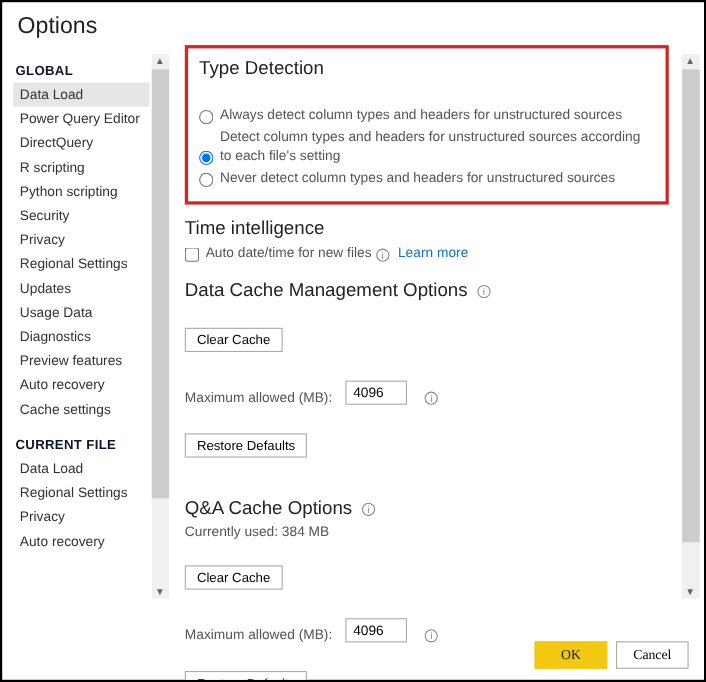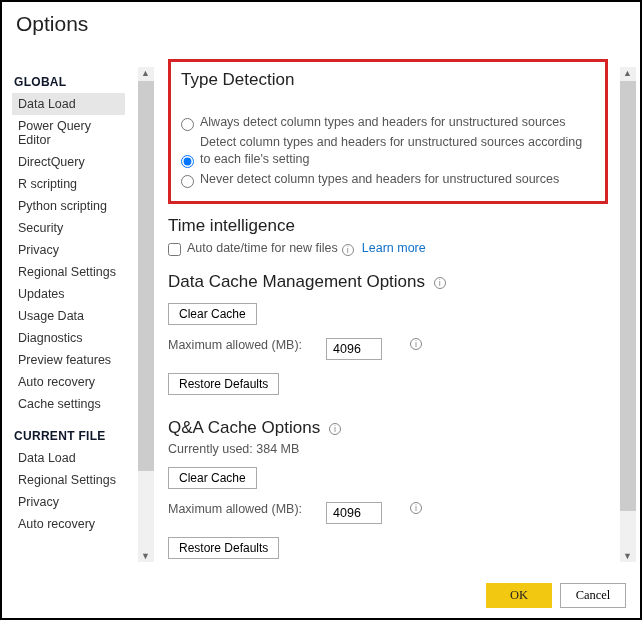--- a/index.html
+++ b/index.html
@@ -8,21 +8,21 @@
       background: #fff;
       color: #333;
       width: 642px;
       height: 620px;
       border: 2px solid #000;
       position: relative;
     }
     .title {
       font-size: 21px;
       font-weight: 300;
-      padding: 10px 14px 23px;
+      padding: 10px 14px 5px;
       color: #222;
     }
     .content {
       display: flex;
       height: 512px;
       padding-left: 4px;
     }
     .sidebar {
       width: 148px;
       padding: 8px 0 0 6px;
@@ -56,21 +56,21 @@
       font-weight: 600;
       color: #0f172a;
       margin: 8px 0 4px 2px;
       letter-spacing: 0.3px;
     }
     .sidebar-item {
       font-size: 12.5px;
       color: #333;
       padding: 4px 6px;
       cursor: pointer;
-      width: 113px;
+      width: 124px;
     }
     .sidebar-item.selected {
       background: #e6e6e6;
     }
     .main-outer {
       flex: 1;
       position: relative;
       padding-right: 24px;
     }
     .main-scroll {
@@ -146,29 +146,29 @@
       font-size: 12.5px;
       color: #555;
       margin: 4px 0;
     }
     .btn-small {
       font-size: 12px;
       border: 1px solid #aaa;
       background: #fff;
       padding: 3px 10px;
       cursor: pointer;
-      margin: 7px 0;
+      margin: 20px 0;
       display: inline-block;
     }
     .field-row {
       display: flex;
-      align-items: flex-start;
+      align-items: flex-end;
       font-size: 12.5px;
       color: #555;
-      gap: 24px;
+      gap: 12px;
       margin: 6px 0;
     }
     .field-row input[type="text"] {
       width: 56px;
       border: 1px solid #aaa;
       padding: 3px 6px;
       font-size: 12.5px;
     }
     .footer {
       position: absolute;

